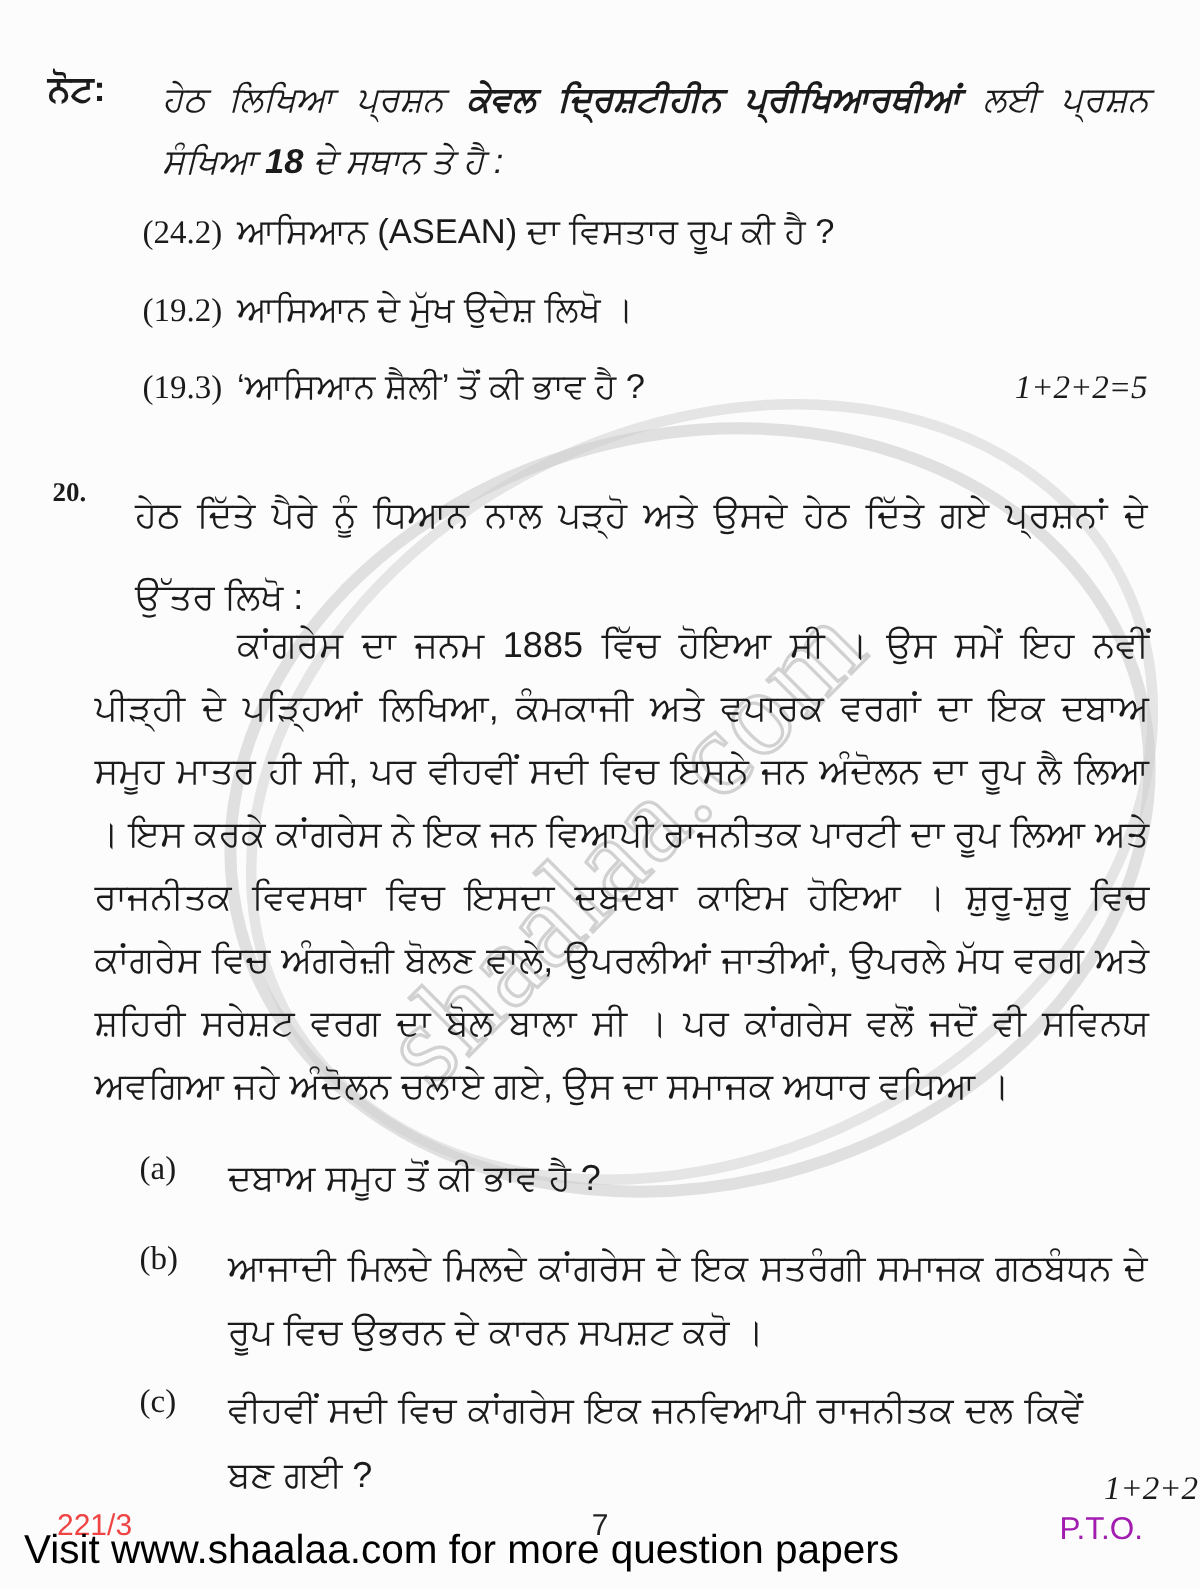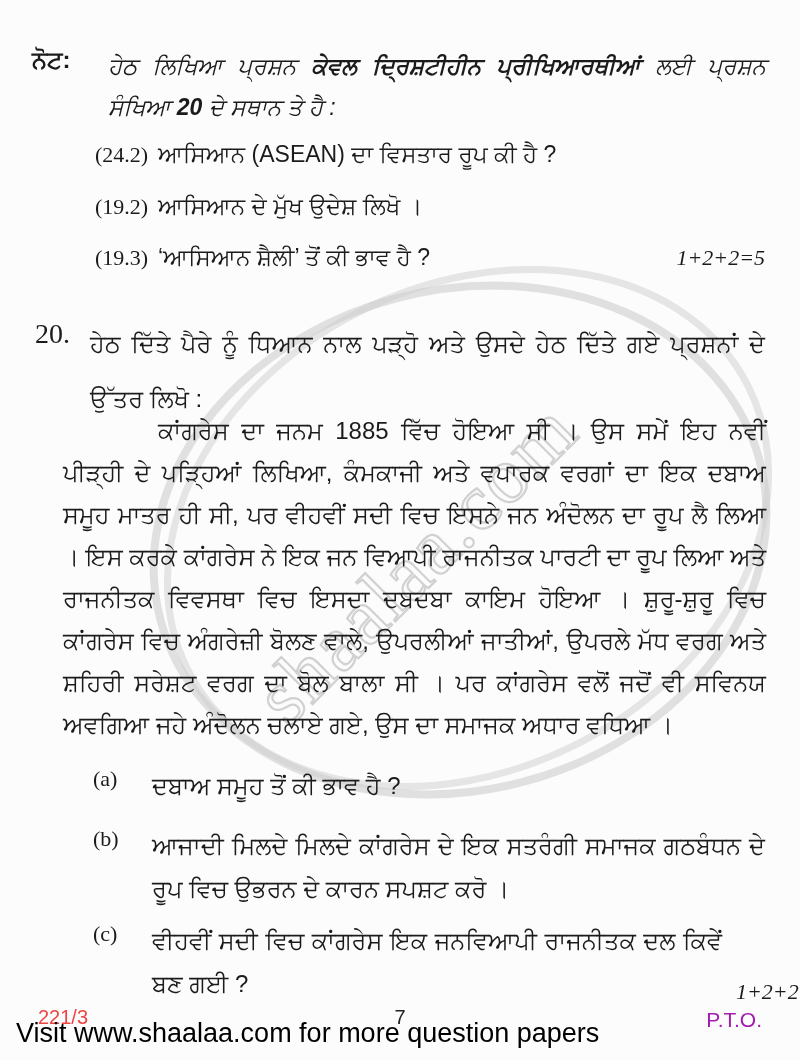--- a/index.html
+++ b/index.html
@@ -61,22 +61,22 @@
     font-size:22px;
     white-space:nowrap;
   }
   
   .q20{
     position:absolute;left:35px;top:316px;right:35px;
     display:flex;gap:18px;
   }
   .q20-number{
     font-family:"Liberation Serif",serif;
-    font-weight:normal;
-    font-size:28px;
+    font-weight:bold;
+    font-size:18px;
     flex:0 0 37px;
     padding-top:2px;
   }
   .q20-intro{
     font-size:24px;
     line-height:55px;
     text-align:justify;
     flex:1;
   }
   .passage{
@@ -124,21 +124,21 @@
 <div class="page">
 
   <svg class="watermark-svg" viewBox="0 0 800 1060">
     <ellipse cx="460" cy="540" rx="310" ry="250" fill="none" stroke="#cdcdcd" stroke-width="8" opacity="0.6" transform="rotate(-15 460 540)"></ellipse>
     <ellipse cx="468" cy="528" rx="314" ry="242" fill="none" stroke="#cdcdcd" stroke-width="7" opacity="0.5" transform="rotate(-27 468 528)"></ellipse>
     <text x="415" y="590" transform="rotate(-45 415 562)" text-anchor="middle" font-size="80" letter-spacing="2" font-family="Liberation Serif, serif" fill="none" stroke="#c3c3c3" stroke-width="2.2" opacity="0.75">shaalaa.com</text>
   </svg>
 
   <div class="note">
     <div class="note-label">ਨੋਟ:</div>
-    <div class="note-body"><span>ਹੇਠ ਲਿਖਿਆ ਪ੍ਰਸ਼ਨ </span><b>ਕੇਵਲ ਦ੍ਰਿਸ਼ਟੀਹੀਨ ਪ੍ਰੀਖਿਆਰਥੀਆਂ</b><span> ਲਈ ਪ੍ਰਸ਼ਨ ਸੰਖਿਆ </span><b>20</b><span> ਦੇ ਸਥਾਨ ਤੇ ਹੈ :</span></div>
+    <div class="note-body"><span>ਹੇਠ ਲਿਖਿਆ ਪ੍ਰਸ਼ਨ </span><b>ਕੇਵਲ ਦ੍ਰਿਸ਼ਟੀਹੀਨ ਪ੍ਰੀਖਿਆਰਥੀਆਂ</b><span> ਲਈ ਪ੍ਰਸ਼ਨ ਸੰਖਿਆ </span><b>18</b><span> ਦੇ ਸਥਾਨ ਤੇ ਹੈ :</span></div>
   </div>
 
   <div class="q19-row" style="top:141px;">
     <span class="q19-label">(24.2)</span>
     <span class="q19-text">ਆਸਿਆਨ (ASEAN) ਦਾ ਵਿਸਤਾਰ ਰੂਪ ਕੀ ਹੈ ?</span>
   </div>
   <div class="q19-row" style="top:193px;">
     <span class="q19-label">(19.2)</span>
     <span class="q19-text">ਆਸਿਆਨ ਦੇ ਮੁੱਖ ਉਦੇਸ਼ ਲਿਖੋ ।</span>
   </div>

